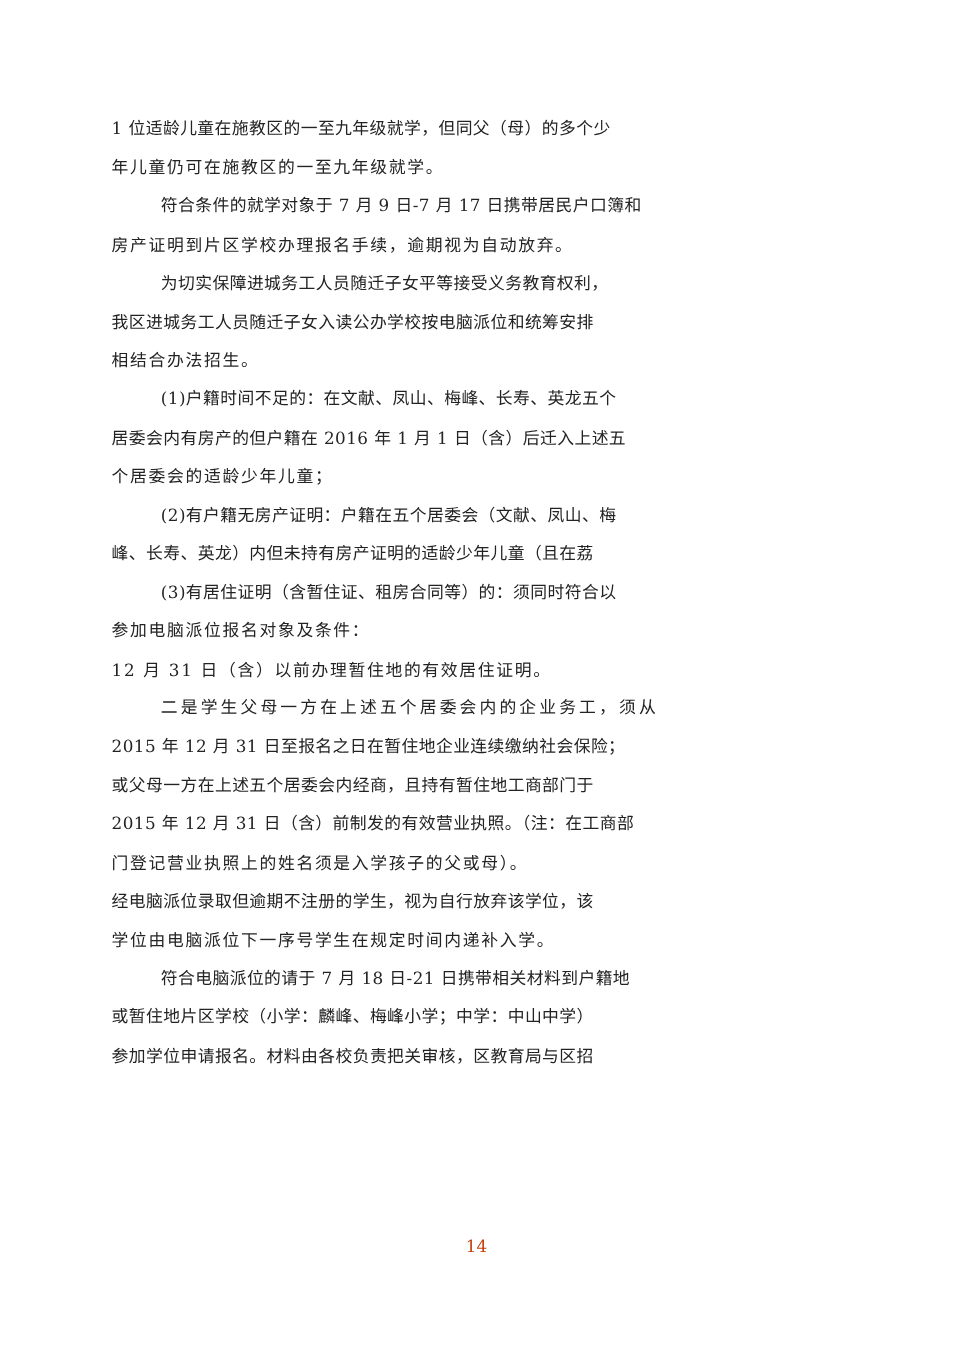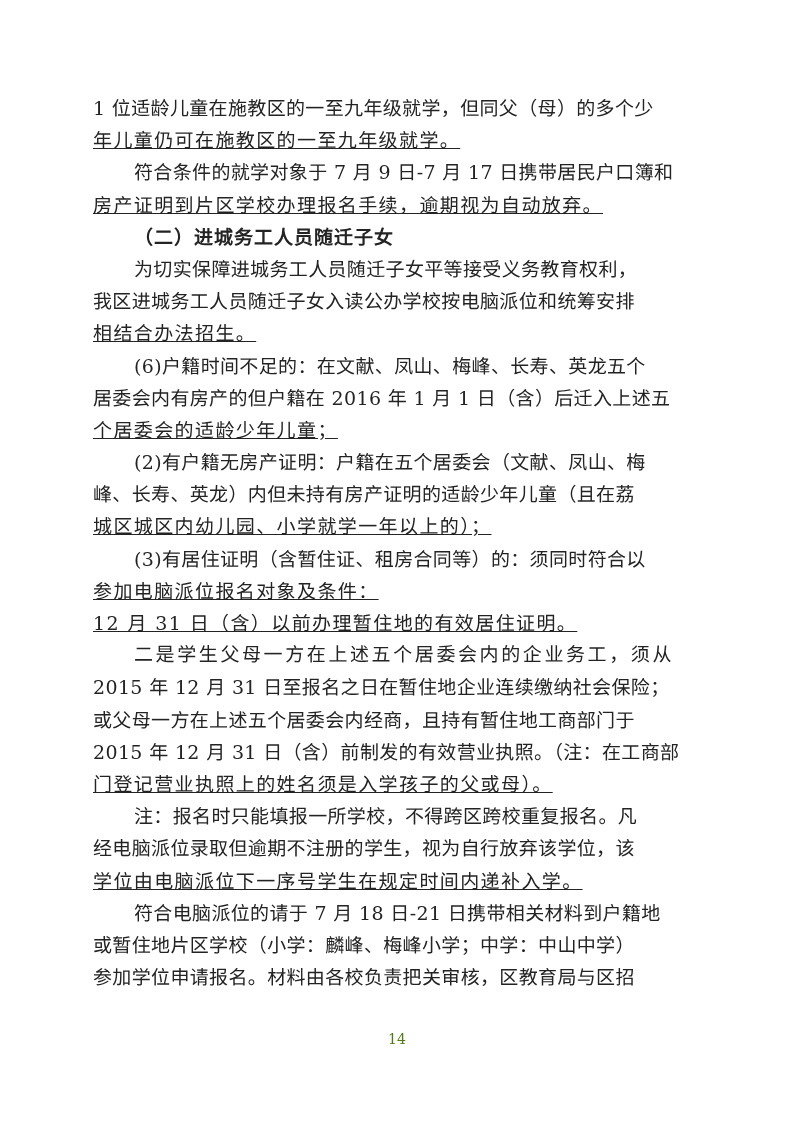--- a/index.html
+++ b/index.html
@@ -33,35 +33,34 @@
     top: 92px;
     width: 608px;
   }
 
   
   .doc-line {
     display: block;
     width: 608px;
     height: 32.2px;
     line-height: 32.2px;
-    font-size: 19px;
+    font-size: 14px;
     letter-spacing: 0.2px;
     white-space: nowrap;
     color: #232323;
     font-weight: 400;
   }
 
   
   .doc-line.just {
     letter-spacing: 0.35px;
   }
 
   .doc-line.wide {
     letter-spacing: 1.4px;
-    text-decoration: underline;
   }
 
   .doc-line.xwide {
     letter-spacing: 2.6px;
     font-family: Liberation Serif, serif;
   }
 
   .doc-line.indent {
     text-indent: 41px;
   }
@@ -76,53 +75,50 @@
   }
 
   .page-number {
     position: absolute;
     left: 0;
     top: 1030px;
     width: 794px;
     text-align: center;
     font-size: 14px;
     line-height: 18px;
-    color: #4d7c0f;
+    color: #c2410c;
     font-family: "DejaVu Serif", "Liberation Serif", serif;
   }
 </style>
 </head>
 <body>
 
 <div class="page">
 
   <div class="text-column">
     <div class="doc-line just">1 位适龄儿童在施教区的一至九年级就学，但同父（母）的多个少</div>
     <div class="doc-line wide">年儿童仍可在施教区的一至九年级就学。</div>
     <div class="doc-line just indent">符合条件的就学对象于 7 月 9 日-7 月 17 日携带居民户口簿和</div>
     <div class="doc-line wide">房产证明到片区学校办理报名手续，逾期视为自动放弃。</div>
-    <div class="doc-line bold indent">（二）进城务工人员随迁子女</div>
     <div class="doc-line just indent">为切实保障进城务工人员随迁子女平等接受义务教育权利，</div>
     <div class="doc-line just">我区进城务工人员随迁子女入读公办学校按电脑派位和统筹安排</div>
     <div class="doc-line wide">相结合办法招生。</div>
-    <div class="doc-line just indent">(6)户籍时间不足的：在文献、凤山、梅峰、长寿、英龙五个</div>
+    <div class="doc-line just indent">(1)户籍时间不足的：在文献、凤山、梅峰、长寿、英龙五个</div>
     <div class="doc-line just">居委会内有房产的但户籍在 2016 年 1 月 1 日（含）后迁入上述五</div>
     <div class="doc-line wide">个居委会的适龄少年儿童；</div>
     <div class="doc-line just indent">(2)有户籍无房产证明：户籍在五个居委会（文献、凤山、梅</div>
     <div class="doc-line just">峰、长寿、英龙）内但未持有房产证明的适龄少年儿童（且在荔</div>
-    <div class="doc-line wide">城区城区内幼儿园、小学就学一年以上的）；</div>
     <div class="doc-line just indent">(3)有居住证明（含暂住证、租房合同等）的：须同时符合以</div>
     <div class="doc-line wide">参加电脑派位报名对象及条件：</div>
     <div class="doc-line wide">12 月 31 日（含）以前办理暂住地的有效居住证明。</div>
     <div class="doc-line xwide indent">二是学生父母一方在上述五个居委会内的企业务工，须从</div>
     <div class="doc-line just">2015 年 12 月 31 日至报名之日在暂住地企业连续缴纳社会保险；</div>
     <div class="doc-line just">或父母一方在上述五个居委会内经商，且持有暂住地工商部门于</div>
     <div class="doc-line just">2015 年 12 月 31 日（含）前制发的有效营业执照。（注：在工商部</div>
     <div class="doc-line wide">门登记营业执照上的姓名须是入学孩子的父或母）。</div>
-    <div class="doc-line just indent">注：报名时只能填报一所学校，不得跨区跨校重复报名。凡</div>
     <div class="doc-line just">经电脑派位录取但逾期不注册的学生，视为自行放弃该学位，该</div>
     <div class="doc-line wide">学位由电脑派位下一序号学生在规定时间内递补入学。</div>
     <div class="doc-line just indent">符合电脑派位的请于 7 月 18 日-21 日携带相关材料到户籍地</div>
     <div class="doc-line just">或暂住地片区学校（小学：麟峰、梅峰小学；中学：中山中学）</div>
     <div class="doc-line just">参加学位申请报名。材料由各校负责把关审核，区教育局与区招</div>
   </div>
 
   <div class="page-number">14</div>
 
 </div>

